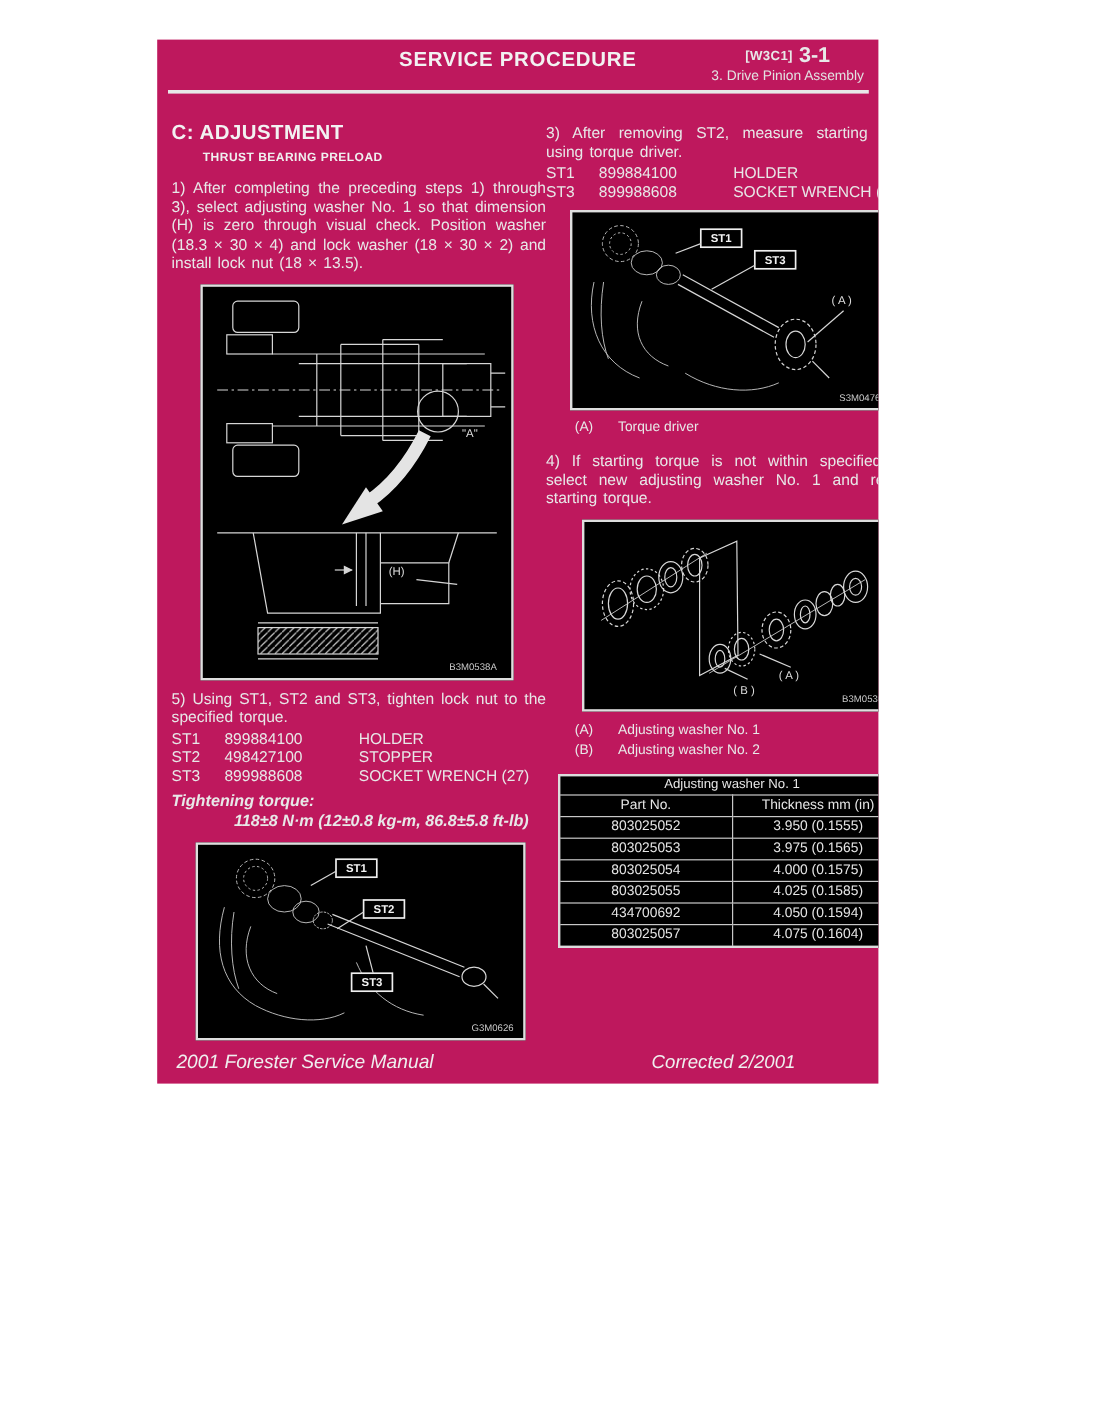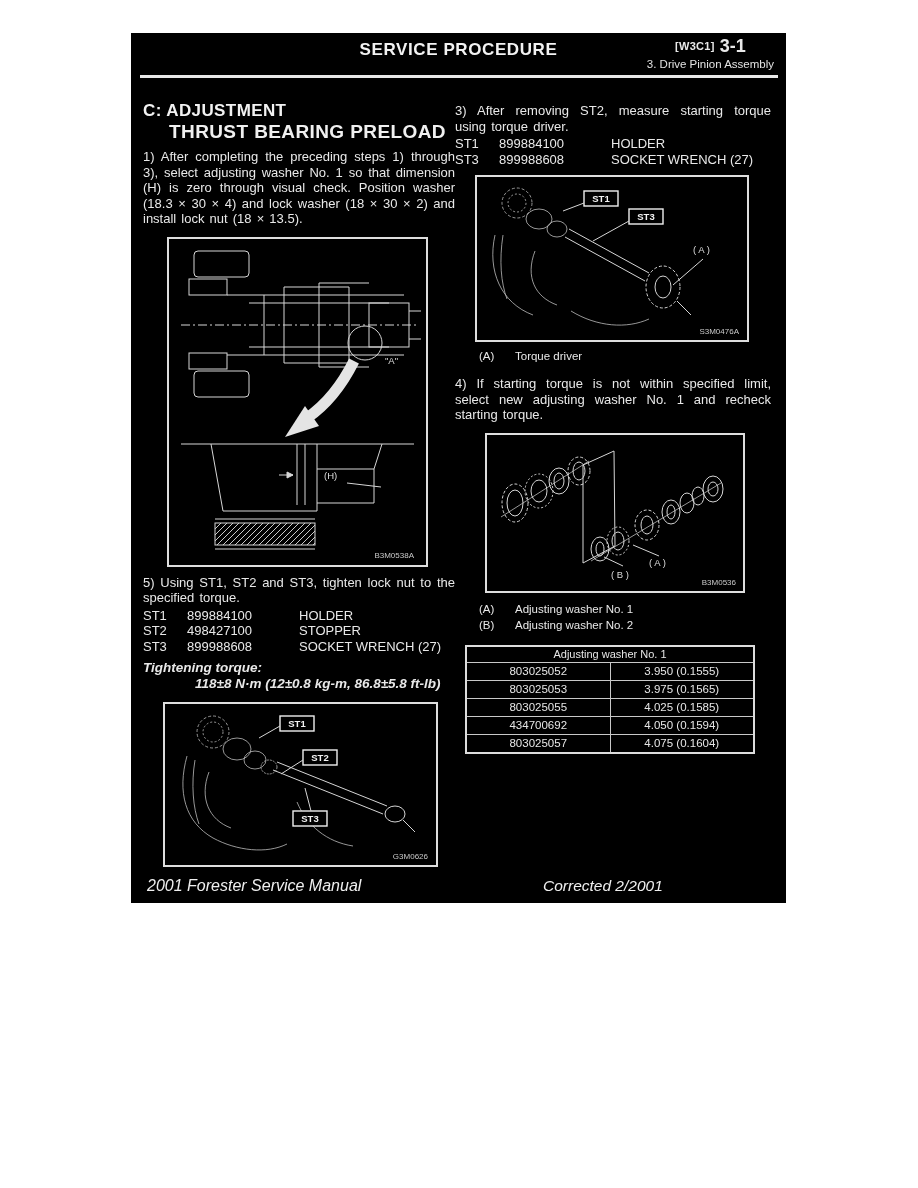--- a/index.html
+++ b/index.html
@@ -2,40 +2,40 @@
 <html><head>
 <meta charset="utf-8">
 <style>
   html,body{margin:0;padding:0;}
   body{
     width:918px;height:1188px;background:#ffffff;position:relative;
     font-family:"Liberation Sans", sans-serif;color:#e8e8e8;
     -webkit-font-smoothing:antialiased;
   }
   .sheet{
-    position:absolute;left:131px;top:33px;width:655px;height:870px;
-    background:#000000;overflow:hidden;
+    position:absolute;left:131px;top:33px;width:601px;height:870px;
+    background:#be185d;overflow:hidden;
   }
   
   .hdr-title{
     position:absolute;top:7px;left:0;right:0;text-align:center;
     font-size:17px;font-weight:bold;letter-spacing:.6px;color:#f2f2f2;
   }
   .hdr-right{position:absolute;top:4px;right:12px;text-align:center;line-height:1.1;}
   .hdr-code{font-size:11px;font-weight:bold;letter-spacing:.3px;vertical-align:2px;}
   .hdr-pagenum{font-size:18px;font-weight:bold;margin-left:5px;}
   .hdr-subtitle{font-size:11.5px;margin-top:1px;color:#e2e2e2;}
   .hdr-rule{position:absolute;top:42px;left:9px;right:8px;height:3px;background:#e8e8e8;}
   
   .columns{position:absolute;top:70px;left:12px;display:flex;}
   .col{font-size:13px;line-height:15.5px;}
   .col.left{width:312px;}
   .col.right{width:316px;}
   h1.sec{font-size:17px;font-weight:bold;margin:0 0 5px 0;letter-spacing:.4px;color:#f2f2f2;}
-  h2.sub{font-size:19px;font-weight:bold;margin:0 0 10px 26px;letter-spacing:.4px;color:#f0f0f0;}
+  h2.sub{font-size:10px;font-weight:bold;margin:0 0 10px 26px;letter-spacing:.4px;color:#f0f0f0;}
   p.step{margin:0 0 10px 0;text-align:justify;word-spacing:1.5px;}
   p.step.tight{margin-bottom:2px;}
   
   .tools{margin:0 0 2px 0;}
   .tool-row{display:flex;line-height:15.5px;}
   .tool-id{width:44px;}
   .tool-part{width:112px;}
   .tool-name{flex:1;}
   
   .torque{margin:6px 0 0 0;font-weight:bold;font-style:italic;font-size:13.5px;line-height:16px;}
@@ -318,26 +318,34 @@
       <table class="washer">
         <colgroup>
             <col class="c1">
             <col class="c2">
           </colgroup>
         <tbody>
           <tr>
               <td class="ttl" colspan="2">Adjusting washer No. 1</td>
             </tr>
           <tr>
+            <th>Part No.</th>
+            <th>Thickness mm (in)</th>
+          </tr>
+          <tr>
               <td>803025052</td>
               <td>3.950 (0.1555)</td>
             </tr>
           <tr>
               <td>803025053</td>
               <td>3.975 (0.1565)</td>
+            </tr>
+          <tr>
+              <td>803025054</td>
+              <td>4.000 (0.1575)</td>
             </tr>
           <tr>
               <td>803025055</td>
               <td>4.025 (0.1585)</td>
             </tr>
           <tr>
               <td>434700692</td>
               <td>4.050 (0.1594)</td>
             </tr>
           <tr>

